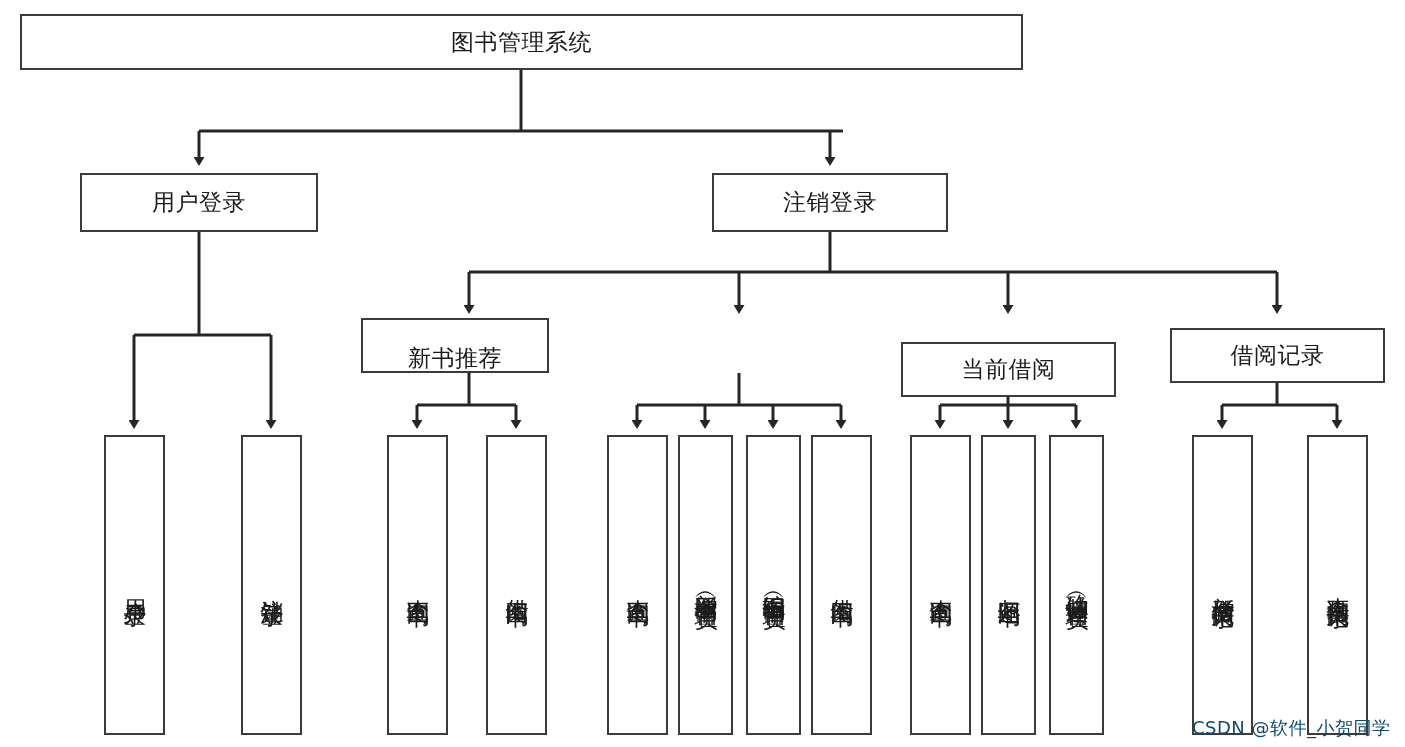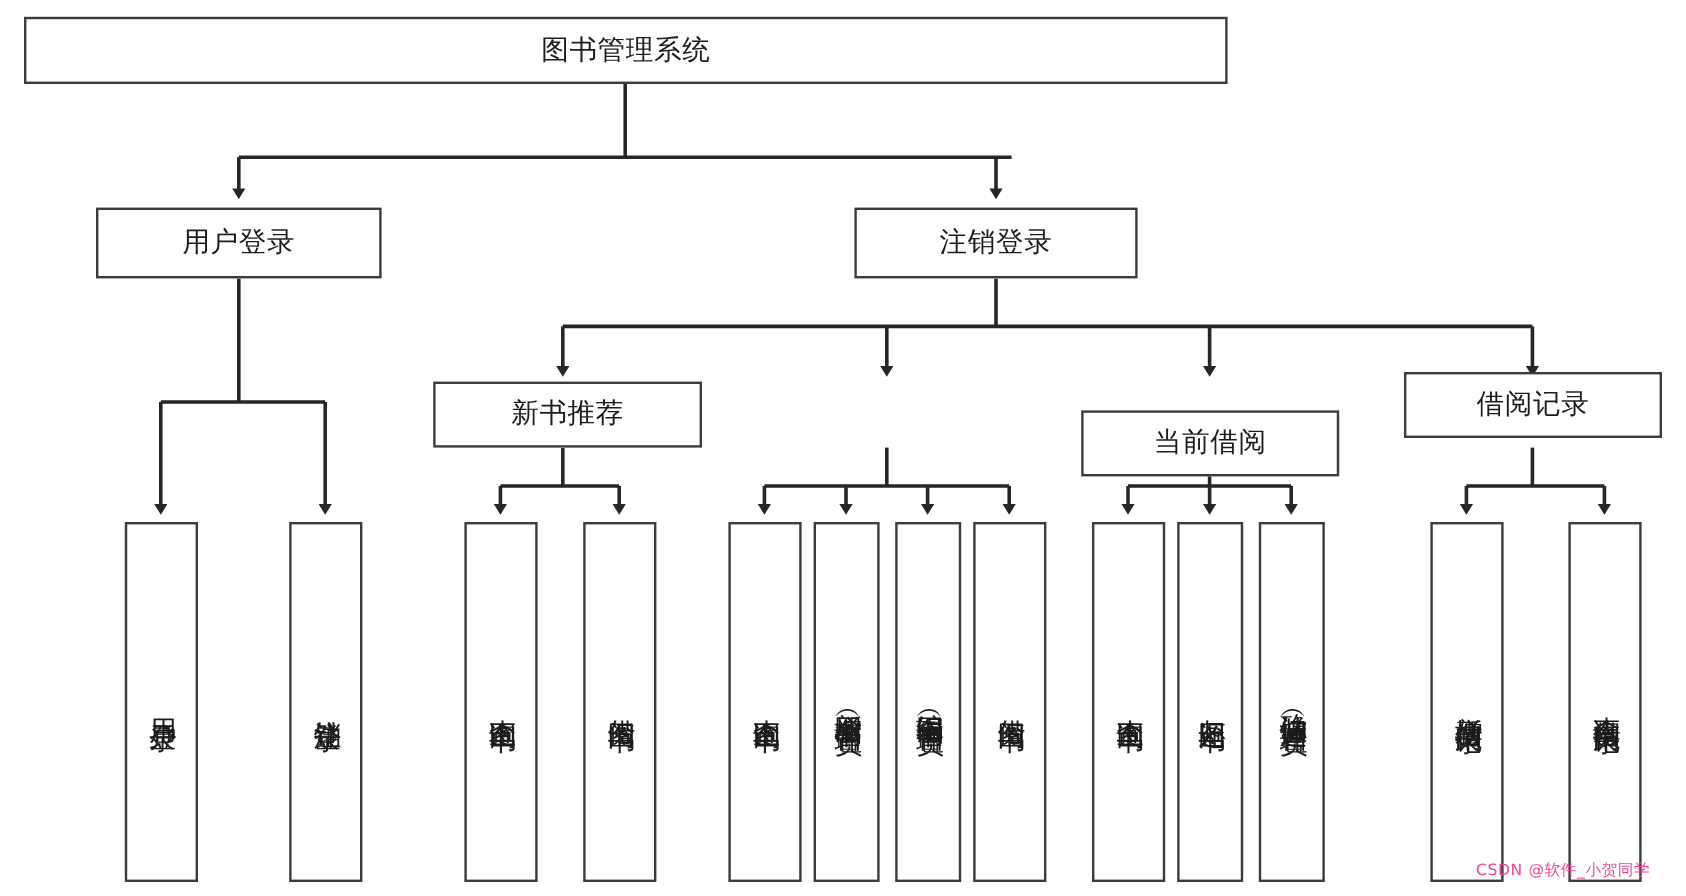--- a/index.html
+++ b/index.html
@@ -57,25 +57,24 @@
   .node.v .lbl {
     writing-mode: vertical-rl;
     text-orientation: upright;
     font-size: 23px;
     line-height: 1.04;
     letter-spacing: 2px;
     max-height: 100%;
   }
   .wm {
     position: absolute;
-    color: #ec4899;
-    font-size: 13px;
+    color: #0c4a6e;
+    font-size: 18px;
     white-space: nowrap;
     letter-spacing: 0.5px;
-    padding-left: 38px;
   }
 </style>
 </head>
 <body>
 
 <div id="canvas">
 
   <svg id="wires" viewBox="0 0 1405 747">
     <defs>
       <marker id="arrow" markerWidth="9" markerHeight="11" refX="1" refY="5.5" orient="auto" markerUnits="userSpaceOnUse">
@@ -130,27 +129,27 @@
     <span class="lbl">图书管理系统</span>
   </div>
 
   <div class="node h" style="left:80px; top:173px; width:238px; height:59px;">
     <span class="lbl">用户登录</span>
   </div>
   <div class="node h" style="left:712px; top:173px; width:236px; height:59px;">
     <span class="lbl">注销登录</span>
   </div>
 
-  <div class="node h" style="left:361px; top:318px; width:224px; height:55px;">
+  <div class="node h" style="left:361px; top:318px; width:188px; height:55px;align-items:flex-end;">
     <span class="lbl">新书推荐</span>
   </div>
   <div class="node h" style="left:901px; top:318px; width:215px; height:55px;margin-top:24px;">
     <span class="lbl">当前借阅</span>
   </div>
-  <div class="node h" style="left:1170px; top:310px; width:215px; height:55px;">
+  <div class="node h" style="left:1170px; top:328px; width:215px; height:55px;">
     <span class="lbl">借阅记录</span>
   </div>
 
   <div class="node v" style="left:104px; top:435px; width:61px; height:300px;">
     <span class="lbl">用户登录</span>
   </div>
   <div class="node v" style="left:241px; top:435px; width:61px; height:300px;">
     <span class="lbl">注销登录</span>
   </div>
 

